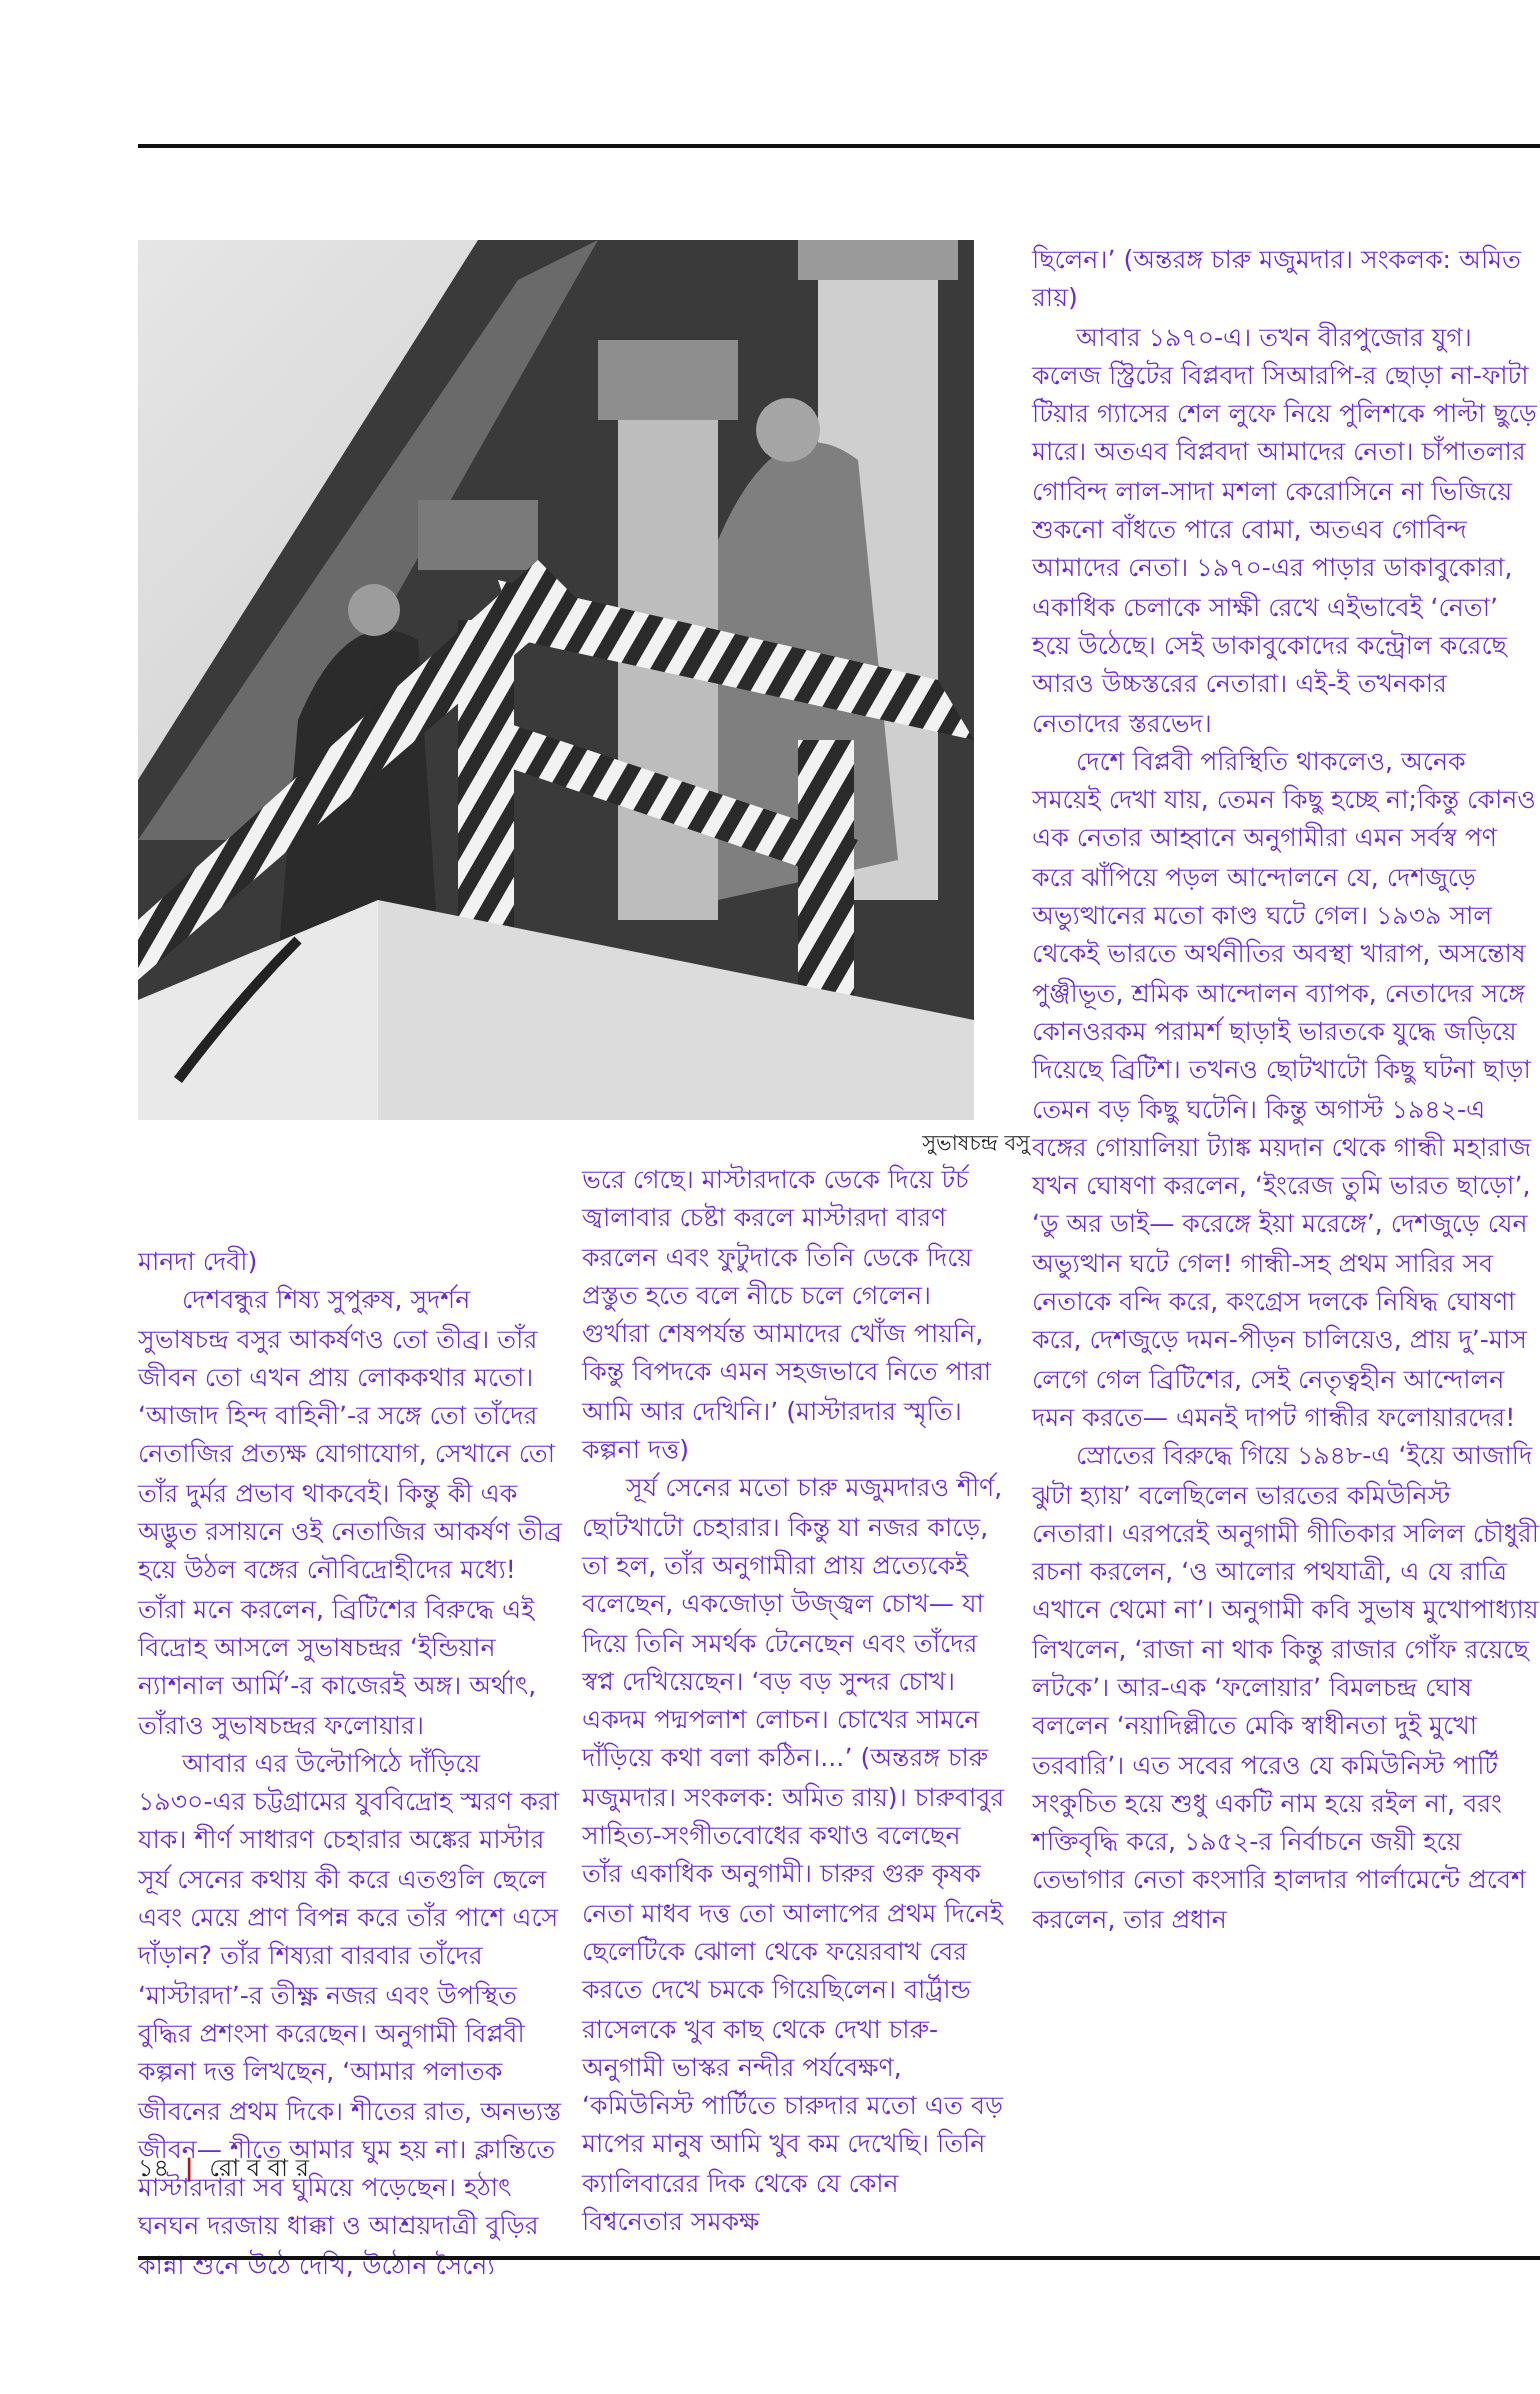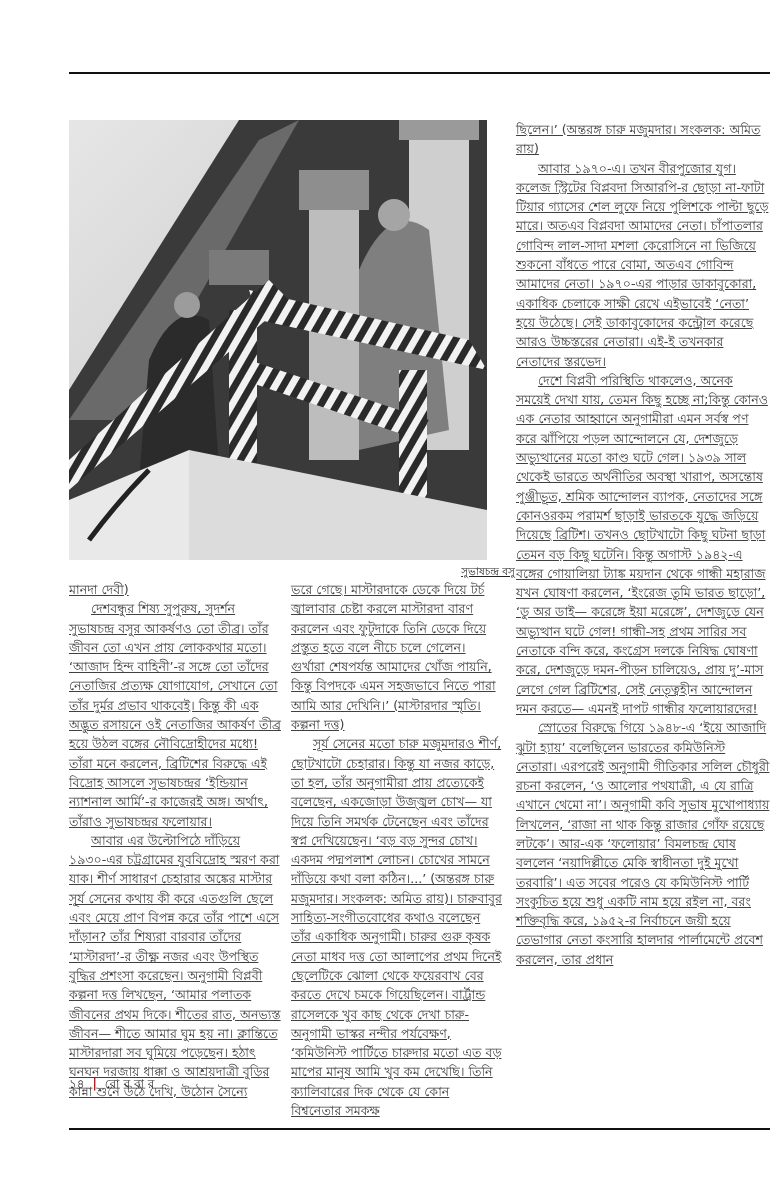--- a/index.html
+++ b/index.html
@@ -4,25 +4,25 @@
   <style>
     html, body { margin: 0; padding: 0; background: #ffffff; }
     body { width: 770px; height: 1197px; position: relative; overflow: hidden;
            font-family: "DejaVu Sans", sans-serif; color: #1a1a1a; }
     .rule-top { position: absolute; left: 69px; right: 0; top: 72px; height: 2px; background: #111; }
     .rule-bottom { position: absolute; left: 69px; right: 0; top: 1128px; height: 2px; background: #111; }
     .photo { position: absolute; left: 69px; top: 120px; width: 418px; height: 440px;
              background: #555; overflow: hidden; }
     .photo svg { display: block; width: 100%; height: 100%; }
     .caption { position: absolute; left: 405px; top: 564px; width: 110px; text-align: right;
-               font-size: 10.5px; color: #222; text-decoration: underline; }
-    .col { position: absolute; font-size: 12.6px; line-height: 19.3px; color: #404040; text-decoration: underline; }
+               font-size: 10.5px; color: #222; }
+    .col { position: absolute; font-size: 12.6px; line-height: 19.3px; color: #6d28d9; }
     .col p { margin: 0; text-indent: 0; }
     .col p.ind { text-indent: 22px; }
-    .col-1 { left: 69px; top: 580px; width: 212px; }
+    .col-1 { left: 69px; top: 621px; width: 212px; }
     .col-2 { left: 291px; top: 580px; width: 212px; }
     .col-3 { left: 516px; top: 120px; width: 254px; }
     .footer { position: absolute; left: 69px; top: 1075px; font-size: 12px; color: #222; }
     .footer .sep { color: #b0141c; font-weight: bold; margin: 0 4px; }
   </style>
 </head>
 <body>
 
 <div class="rule-top"></div>
 

